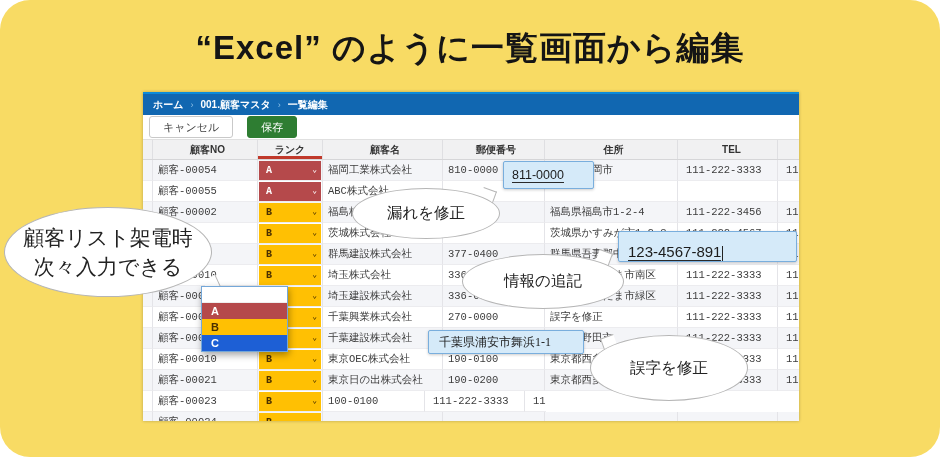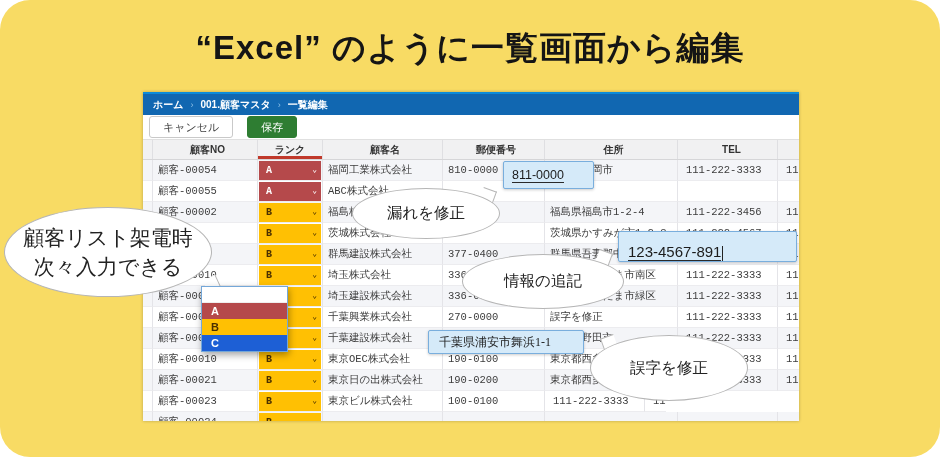--- a/index.html
+++ b/index.html
@@ -259,21 +259,20 @@
         </div>
         <div class="trow even">
           <div class="td w-sel"></div>
           <div class="td w-no">顧客-00023</div>
           <div class="td w-rank">
             <div class="rankbox" style="background: rgb(255, 192, 3); color: rgb(74, 48, 0);">
               <span>B</span>
               <span class="chev">⌄</span>
             </div>
           </div>
-          <div class="td w-name">東京ビル株式会社</div>
           <div class="td w-zip">100-0100</div>
           <div class="td w-tel">111-222-3333</div>
           <div class="td w-tel2">111</div>
         </div>
         <div class="trow odd">
           <div class="td w-sel"></div>
           <div class="td w-no">顧客-00024</div>
           <div class="td w-rank">
             <div class="rankbox" style="background: rgb(255, 192, 3); color: rgb(74, 48, 0);">
               <span>B</span>

